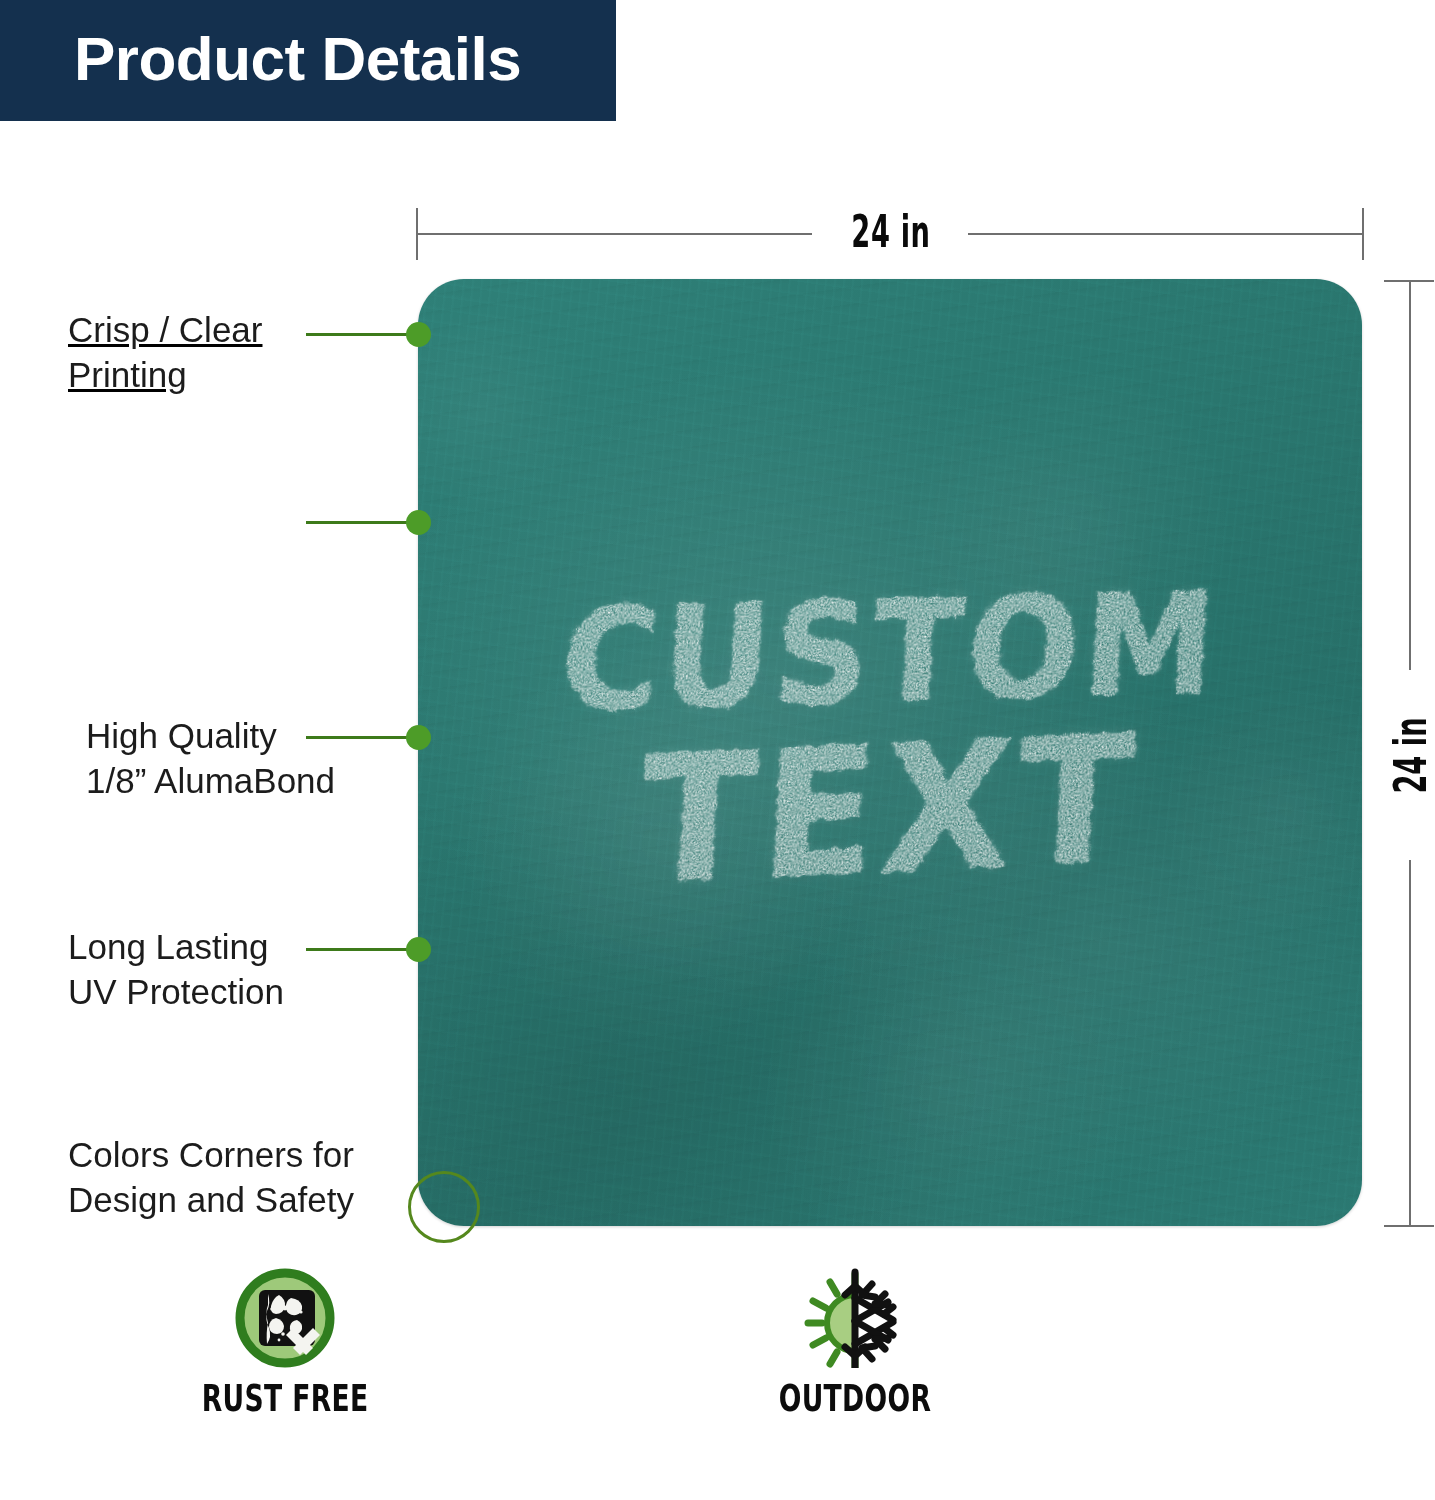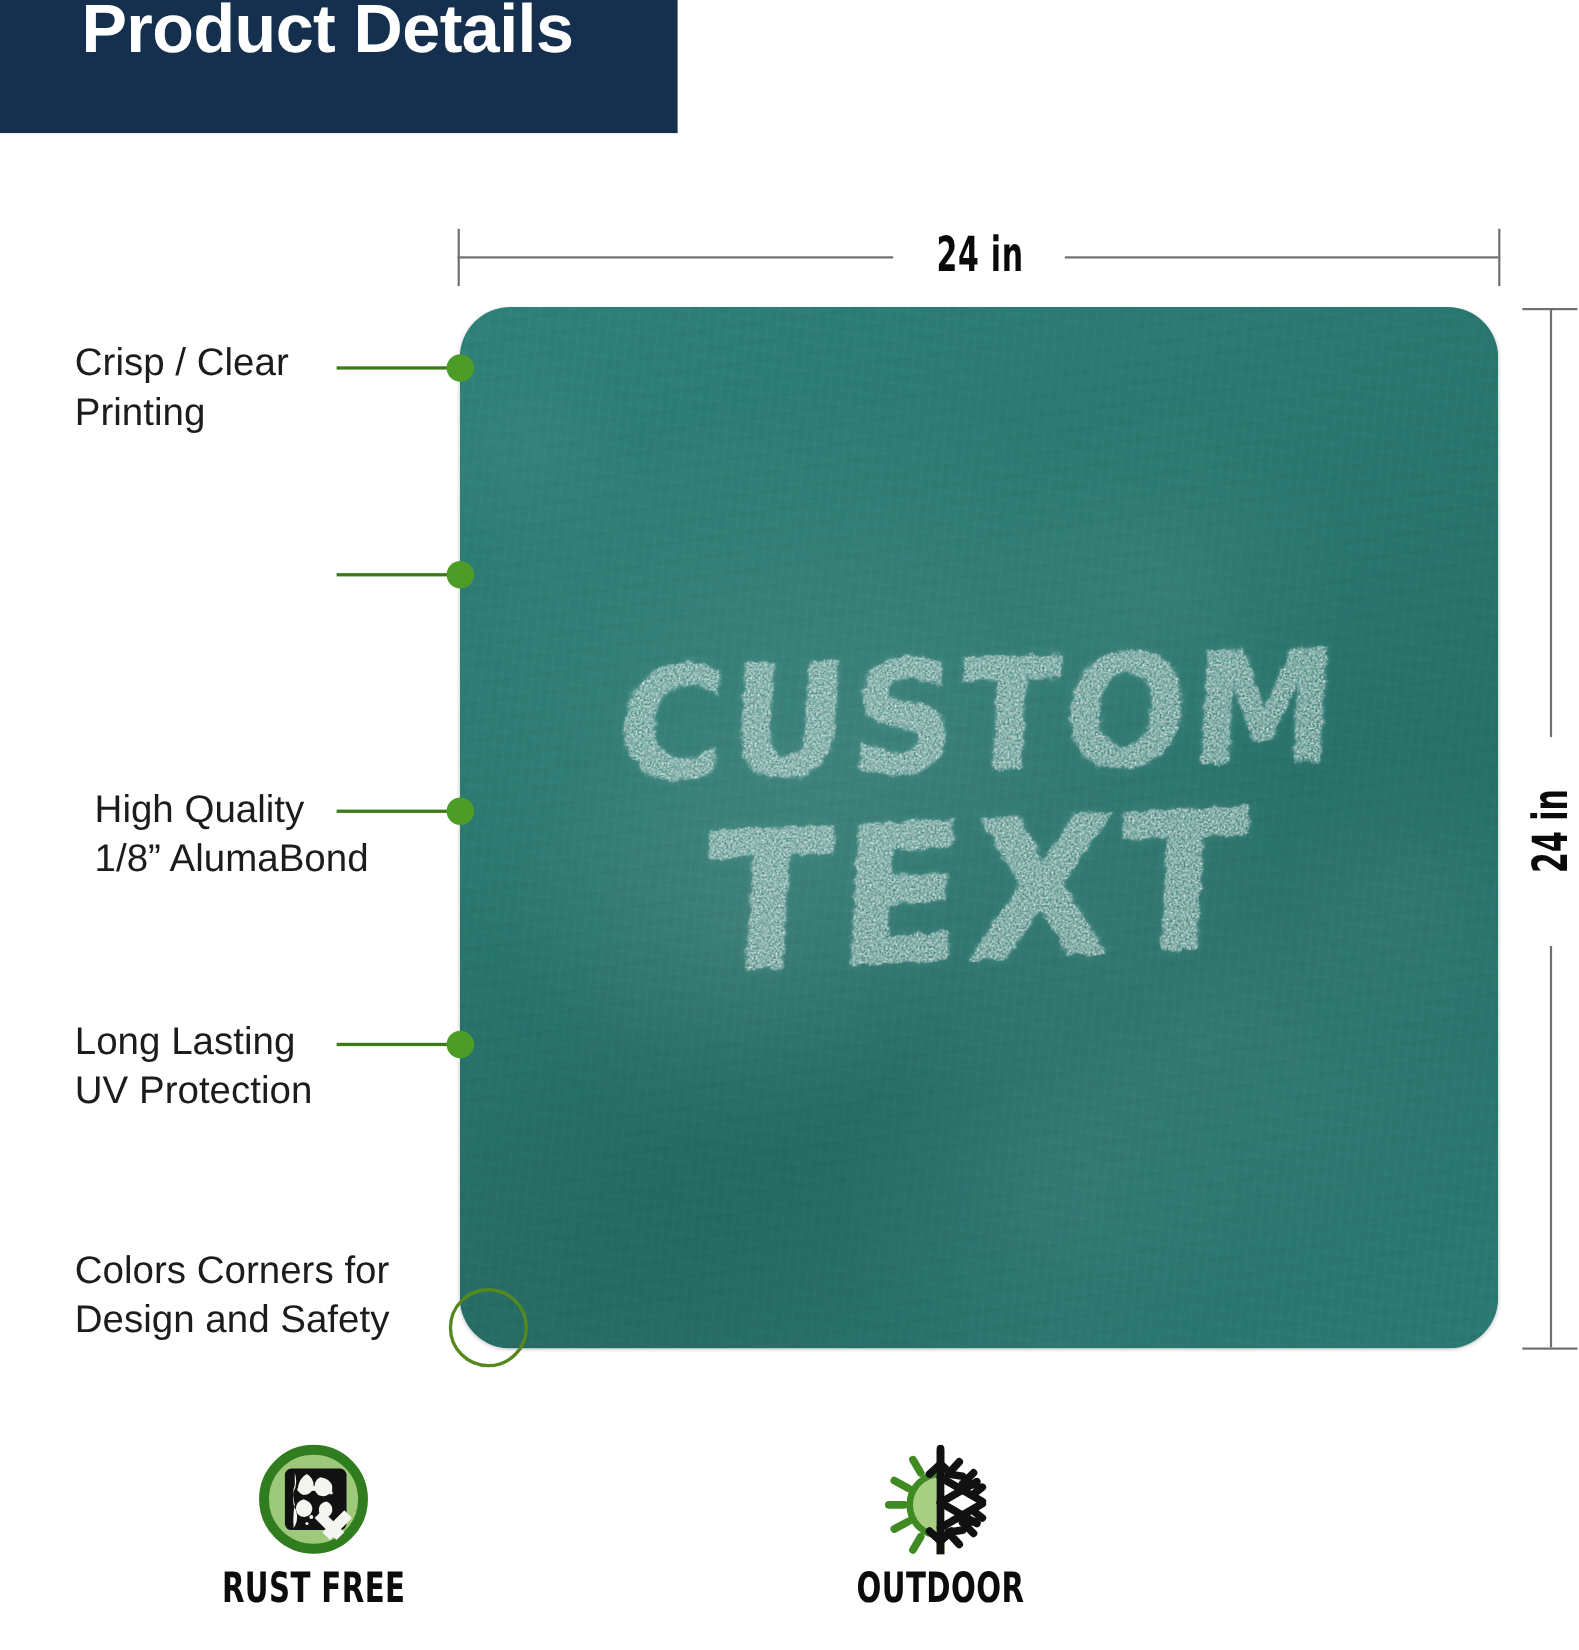--- a/index.html
+++ b/index.html
@@ -9,21 +9,21 @@
     font-family: "Liberation Sans", sans-serif;
     overflow: hidden;
   }
   #root { position: relative; width: 1435px; height: 1500px; background: #fff; }
 
   
   .header-banner {
     position: absolute; left: 0; top: 0;
     width: 616px; height: 121px;
     background: #14304e;
-    display: flex; align-items: flex-start;
+    display: flex; align-items: center;
   }
   .header-title {
     color: #ffffff;
     font-size: 62px;
     font-weight: bold;
     letter-spacing: -0.5px;
     padding-left: 74px;
     line-height: 1;
     margin-top: -4px;
   }
@@ -132,21 +132,21 @@
     color: #0a0a0a;
     white-space: nowrap;
     transform-origin: center center;
   }
   .dim-line-v { position: absolute; width: 2px; background: #6f6f6f; }
   .dim-tick-h { position: absolute; height: 2px; background: #6f6f6f; }
 
   
   .features {
     position: absolute;
-    left: 0; top: 1310px;
+    left: 0; top: 1265px;
     width: 1140px; height: 165px;
     display: flex;
   }
   .feature { flex: 1; display: flex; flex-direction: column; align-items: center; }
   .feature-icon { height: 105px; display: flex; align-items: center; justify-content: center; }
   .feature-label {
     margin-top: 6px;
     font-family: "DejaVu Sans", sans-serif;
     font-weight: bold;
     font-size: 38px;
@@ -194,21 +194,21 @@
 
   <div class="board">
     <div class="board-swirl"></div>
     <div class="board-tex"></div>
     <div class="chalk-wrap">
       <div class="chalk-line chalk-1">CUSTOM</div>
       <div class="chalk-line chalk-2">TEXT</div>
     </div>
   </div>
 
-  <div class="callout" style="left:68px; top:308px;">
+  <div class="callout" style="left:68px; top:308px;text-decoration:underline;">
     <div class="callout-text">Crisp / Clear
 Printing</div>
   </div>
   <div class="leader" style="left:306px; top:333px; width:112px;"></div>
   <div class="leader-dot" style="left:406px; top:322px;"></div>
 
   <div class="leader" style="left:306px; top:521px; width:112px;"></div>
   <div class="leader-dot" style="left:406px; top:510px;"></div>
 
   <div class="callout" style="left:68px; top:714px;margin-left:18px;">

